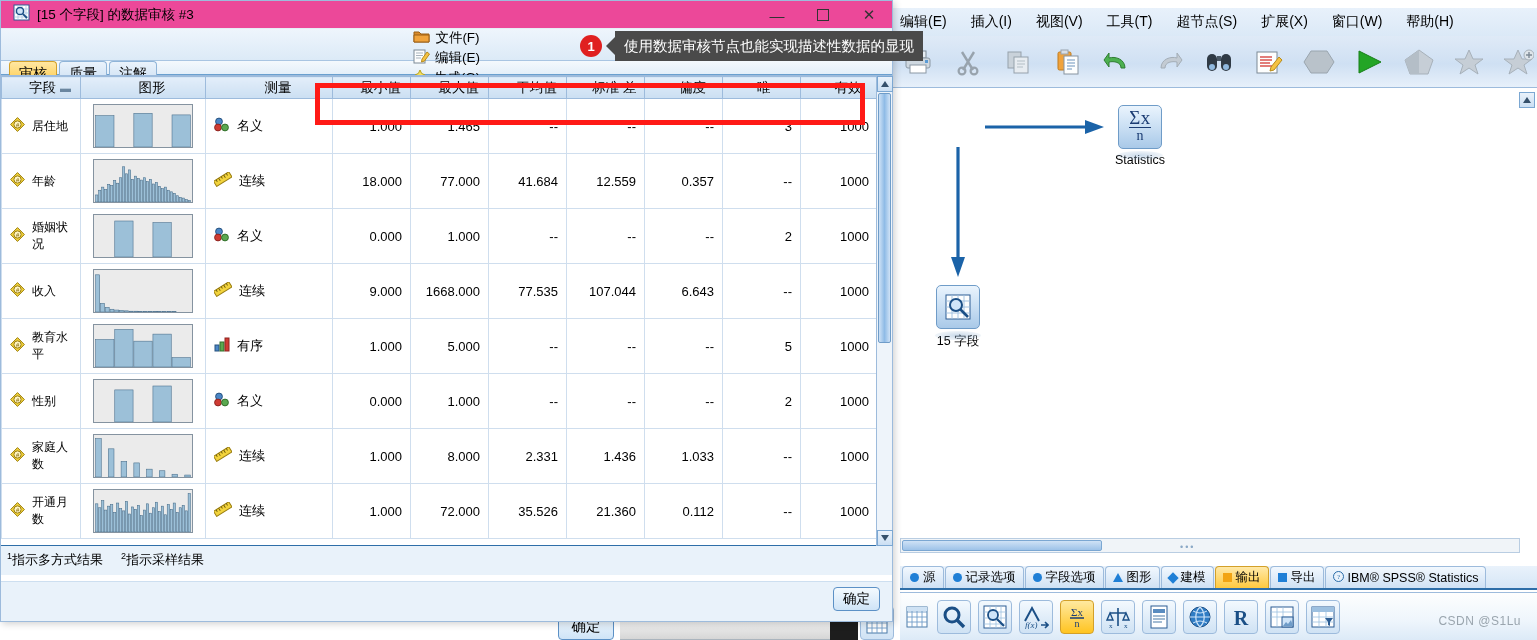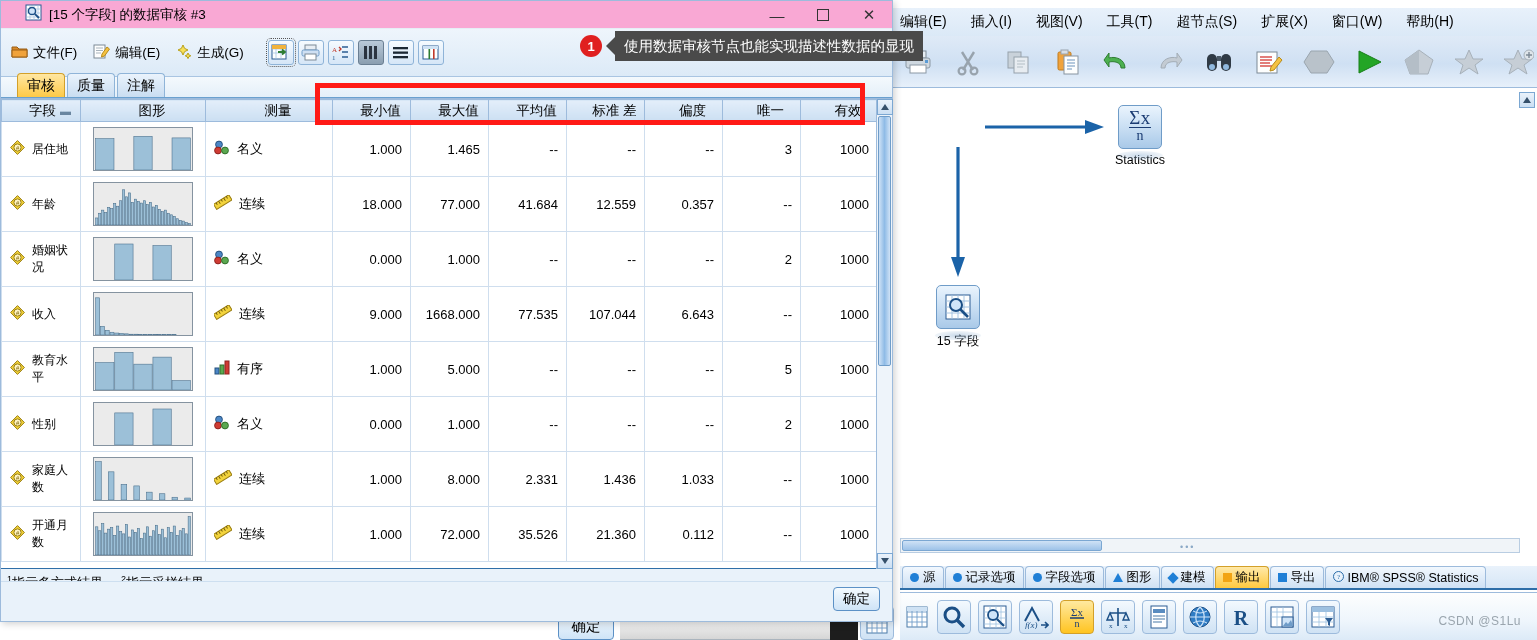--- a/index.html
+++ b/index.html
@@ -127,47 +127,47 @@
   }
 
   
   #dialog {
     position: absolute; left: 0; top: 0; width: 893px; height: 622px;
     background: #ffffff;
     border: 1px solid #9dbbdc;
     box-shadow: 2px 2px 7px rgba(0,0,0,.18);
   }
   .dlg-titlebar {
-    position: relative; height: 28px; background: #f9a8d4;
-    display: flex; align-items: center; padding-left: 24px;
+    position: relative; height: 28px; background: #ec4899;
+    display: flex; align-items: center; padding-left: 12px;
     border-bottom: 1px solid #e6eef6;
   }
   .dlg-title { font-size: 13.5px; color: #000; margin-left: 7px; white-space: nowrap;}
   .win-btns { position:absolute; right: 0; top: 0; height: 28px; display:flex; }
   .win-btn { width: 46px; height: 28px; display:flex; align-items:center; justify-content:center; font-size:15px; color:#333; }
 
   .dlg-toolbar {
-    height: 48px; background: linear-gradient(to bottom,#eef5fc,#dceaf7);
+    height: 32px; background: linear-gradient(to bottom,#eef5fc,#dceaf7);
     border-bottom: 1px solid #a9c5e2;
-    display: flex; align-items: center; gap: 2px; padding-left: 6px;
+    display: flex; align-items: center; gap: 2px; padding-left: 6px; flex-direction: column;
   }
   .dmenu { display:flex; align-items:center; gap:5px; padding: 0 10px 0 4px; font-size: 13.5px; color:#000; white-space:nowrap;}
   .dtool-sep { width: 10px; }
   .dtool-btn {
     width: 26px; height: 25px; border-radius: 3px;
     background: linear-gradient(to bottom,#f6fbff,#d5e6f7);
     border: 1px solid #8fb4d8;
     display:flex; align-items:center; justify-content:center; margin-right: 2px;
   }
   .dtool-btn.pressed { background: linear-gradient(to bottom,#b9c9d8,#8a9eb0); border:1px solid #6a7f93; }
   .dtool-btn.focus { outline: 1px dotted #555; outline-offset: 1px; }
 
   .dlg-tabs {
-    height: 21px; background: linear-gradient(to bottom,#f4f9fd,#e4eff9);
-    display: flex; align-items: flex-end; padding-left: 16px; gap: 2px;
+    height: 14px; background: linear-gradient(to bottom,#f4f9fd,#e4eff9);
+    display: flex; padding-left: 8px; gap: 2px;
     border-bottom: 1px solid #6aa0cf;
   }
   .dtab {
     height: 24px; padding: 0 9px; font-size: 14px; color:#000;
     background: linear-gradient(to bottom,#eaf3fc,#c9ddf1);
     border: 1px solid #8fb4d8; border-bottom: none; border-radius: 4px 4px 0 0;
     display:flex; align-items:center;
   }
   .dtab.active { background: linear-gradient(to bottom,#ffe7a2,#fdc947); border-color:#d3a029; }
 

